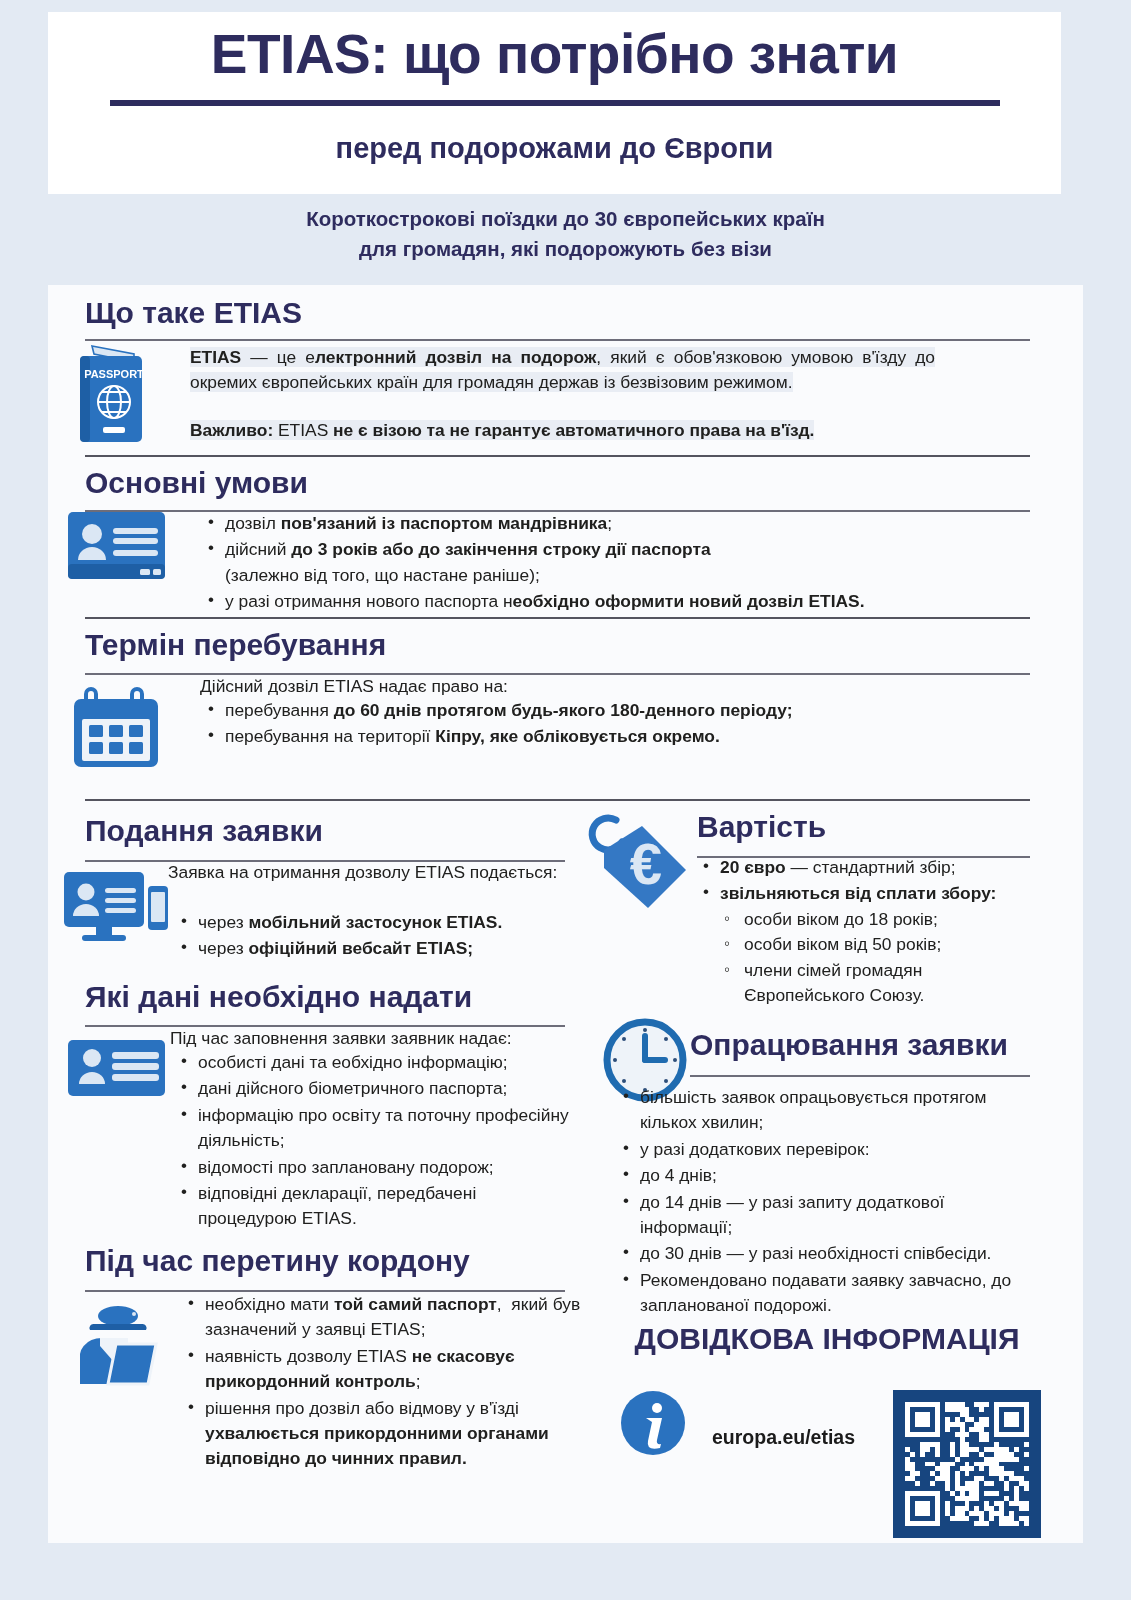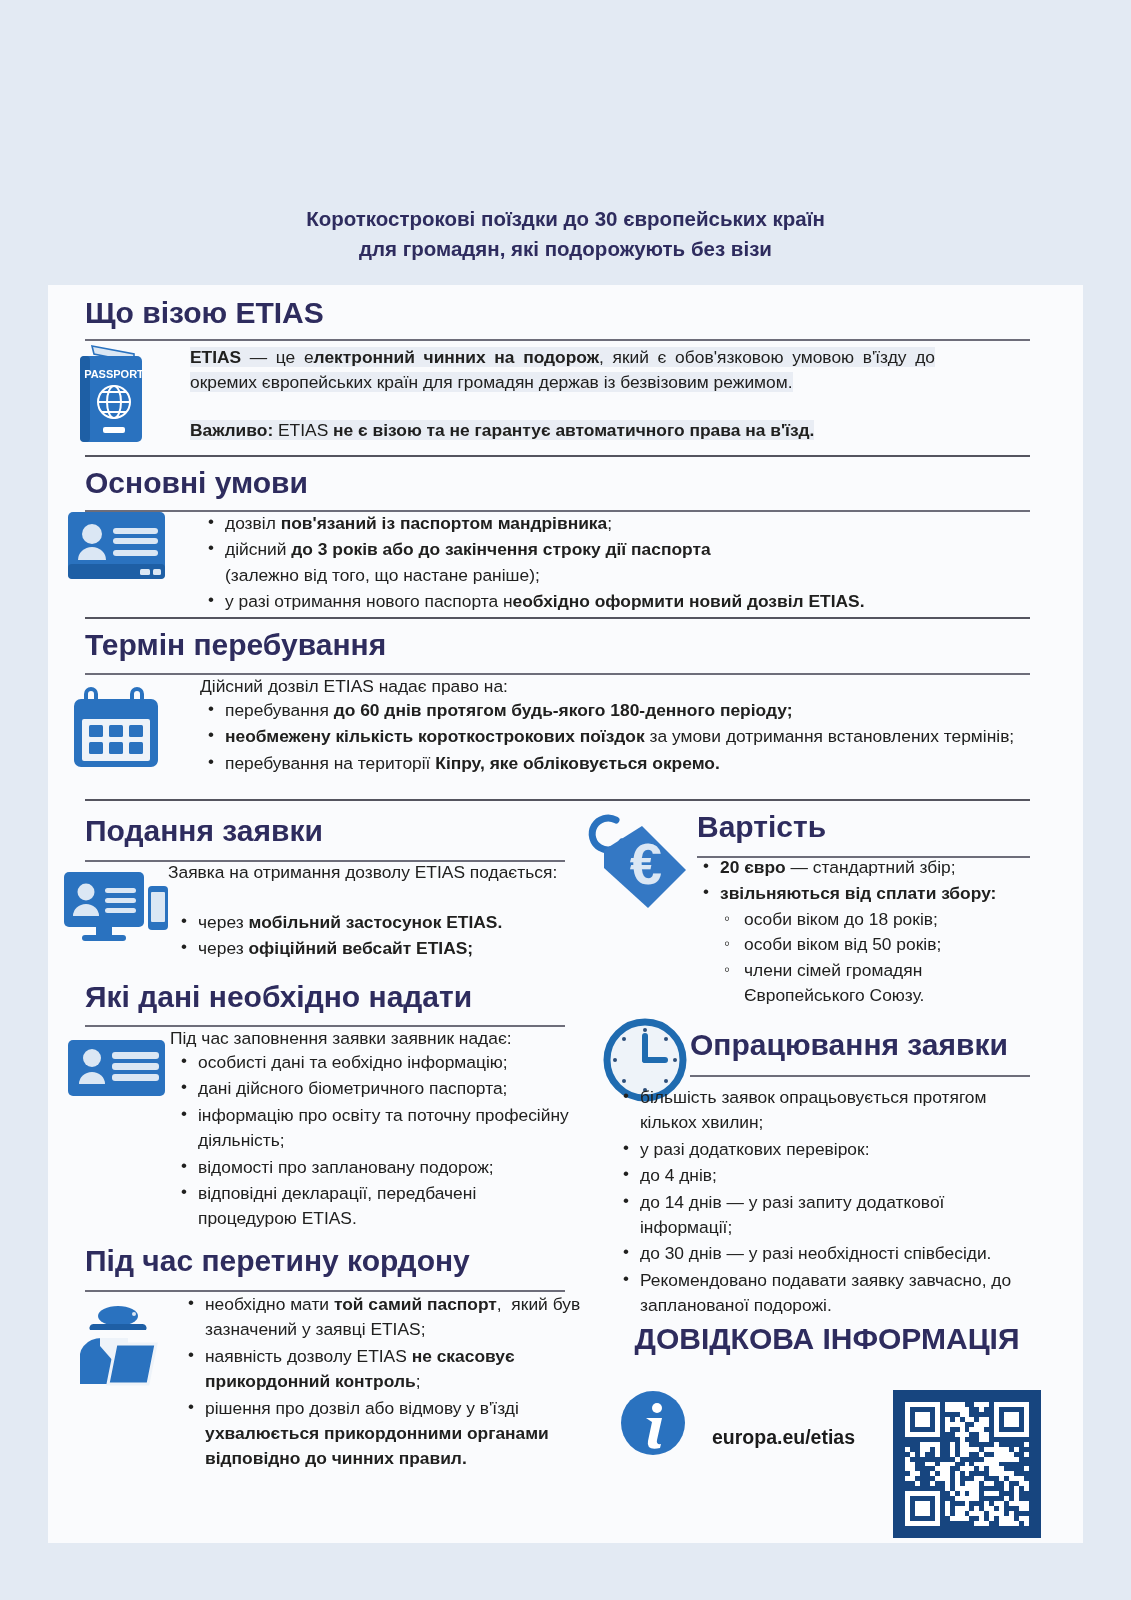--- a/index.html
+++ b/index.html
@@ -129,47 +129,52 @@
               background: #17457f; padding: 12px; }
   .qr-grid  { width: 100%; height: 100%; display: grid;
               grid-template-columns: repeat(25, 1fr); grid-template-rows: repeat(25, 1fr); }
   .qr-grid i { display: block; }
 </style>
 </head>
 <body>
 
 <div class="page">
 
+  <div class="header-box">
+    <div class="h-title">ETIAS: що потрібно знати</div>
+    <div class="h-rule"></div>
+    <div class="h-sub">перед подорожами до Європи</div>
+  </div>
   <div class="h-lead">
     <div>Короткострокові поїздки до 30 європейських країн</div>
     <div>для громадян, які подорожують без візи</div>
   </div>
 
   <div class="panel"></div>
 
-  <div class="sec-h ab" id="s1h">Що візою ETIAS</div>
+  <div class="sec-h ab" id="s1h">Що таке ETIAS</div>
   <div class="sec-rule" id="s1rule"></div>
 
   <svg class="ico passport" viewBox="0 0 80 105">
     <path d="M20 6 L62 14 L62 22 L22 14 Z" fill="#dbe7f4" stroke="#2a72bf" stroke-width="1.6"></path>
     <rect x="8" y="16" width="62" height="86" rx="5" fill="#2a72bf"></rect>
     <rect x="8" y="16" width="10" height="86" rx="4" fill="#1e5fa5"></rect>
     <text x="42" y="38" font-family="Liberation Sans, sans-serif" font-size="11" font-weight="bold" fill="#ffffff" text-anchor="middle">PASSPORT</text>
     <g stroke="#ffffff" stroke-width="2" fill="none">
       <circle cx="42" cy="62" r="16"></circle>
       <ellipse cx="42" cy="62" rx="7" ry="16"></ellipse>
       <line x1="26" y1="62" x2="58" y2="62"></line>
       <line x1="29" y1="52" x2="55" y2="52"></line>
       <line x1="29" y1="72" x2="55" y2="72"></line>
     </g>
     <rect x="31" y="87" width="22" height="6" rx="2" fill="#ffffff"></rect>
   </svg>
 
   <div class="body-txt" id="s1p1">
-    <span class="hl"><b>ETIAS</b> — це е<b>лектронний чинних на подорож</b>, який є обов'язковою умовою в'їзду до окремих європейських країн для громадян держав із безвізовим режимом.</span>
+    <span class="hl"><b>ETIAS</b> — це е<b>лектронний дозвіл на подорож</b>, який є обов'язковою умовою в'їзду до окремих європейських країн для громадян держав із безвізовим режимом.</span>
   </div>
   <div class="body-txt" id="s1p2">
     <span class="hl"><b>Важливо:</b> ETIAS <b>не є візою та не гарантує автоматичного права на в'їзд.</b></span>
   </div>
   <div class="div-rule" id="d1"></div>
 
   <div class="sec-h ab" id="s2h">Основні умови</div>
   <div class="sec-rule" id="s2rule"></div>
 
   <svg class="ico idcard" viewBox="0 0 97 67">
@@ -205,21 +210,20 @@
       <rect x="57" y="39" width="14" height="12" rx="1.5"></rect>
       <rect x="17" y="56" width="14" height="12" rx="1.5"></rect>
       <rect x="37" y="56" width="14" height="12" rx="1.5"></rect>
       <rect x="57" y="56" width="14" height="12" rx="1.5"></rect>
     </g>
   </svg>
 
   <div class="body-txt" id="s3lead">Дійсний дозвіл ETIAS надає право на:</div>
   <ul class="bl body-txt" id="s3list">
       <li>перебування <b>до 60 днів протягом будь-якого 180-денного періоду;</b></li>
-      <li><b>необмежену кількість короткострокових поїздок</b> за умови дотримання встановлених термінів;</li>
       <li>перебування на території <b>Кіпру, яке обліковується окремо.</b></li>
     </ul>
   <div class="div-rule" id="d3"></div>
   <div class="div-rule" id="d3b"></div>
 
   <div class="sec-h ab" id="s4h">Подання заявки</div>
   <div class="sec-rule" id="s4rule"></div>
 
   <svg class="ico desktop" viewBox="0 0 105 72">
     <rect x="0" y="0" width="80" height="55" rx="5" fill="#2a72bf"></rect>

